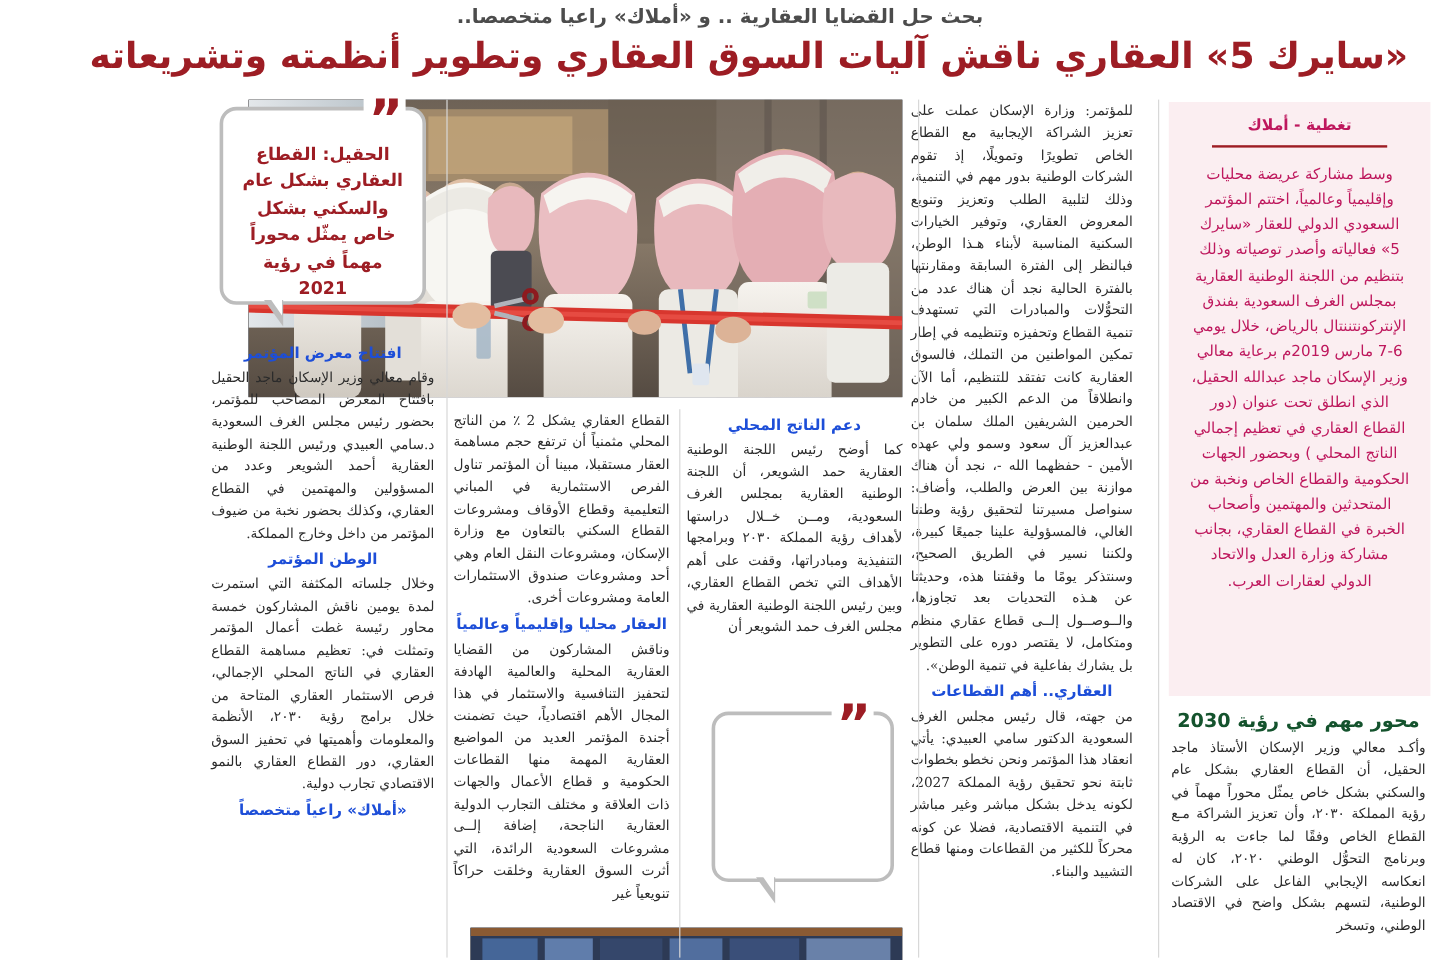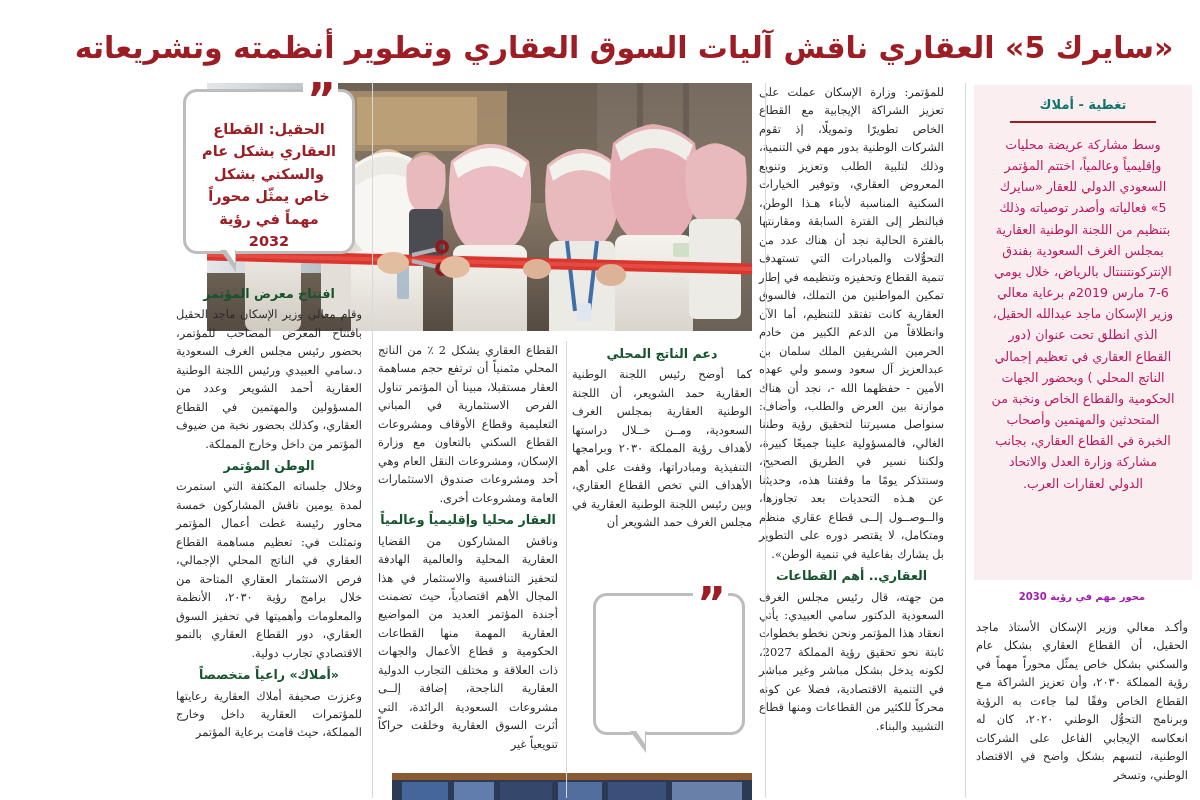--- a/index.html
+++ b/index.html
@@ -66,21 +66,21 @@
     line-height:1.62;
     color:#2b2b2b;
     text-align:justify;
     direction:rtl;
     margin:0 0 3px 0;
   }
   .bodytext.last{margin-bottom:0;}
   .subhead{
     font-size:12.6px;
     font-weight:bold;
-    color:#14532d;
+    color:#1d4ed8;
     text-align:center;
     direction:rtl;
     margin:5px 0 3px 0;
     line-height:1.3;
     font-family:"DejaVu Sans","Liberation Sans",sans-serif;
   }
 
   
   .quote-box{
     position:relative;
@@ -141,21 +141,21 @@
 
   
   .sidebar{
     position:absolute;
     background:#fbeef1;
     box-sizing:border-box;
     padding:12px 16px 14px 16px;
   }
   .sidebar .sb-label{
     text-align:center;
-    color:#0f766e;
+    color:#be185d;
     font-size:13px;
     font-weight:600;
     direction:rtl;
     margin-bottom:9px;
   }
   .sidebar .sb-rule{
     width:78%;
     height:2px;
     background:#9d1d24;
     margin:0 auto 11px auto;
@@ -167,39 +167,40 @@
     line-height:1.68;
     color:#be185d;
   }
   .sb-after{
     position:absolute;
     box-sizing:border-box;
     direction:rtl;
   }
   .sb-after .sb-head{
     text-align:center;
-    color:#a21caf;
-    font-weight:bold;
-    font-size:10px;
-    margin-bottom:16px;
+    color:#14532d;
+    font-weight:bold;
+    font-size:16px;
+    margin-bottom:4px;
     direction:rtl;
   }
 
   
   .vrule{
     position:absolute;
     width:1px;
     background:#d8d8d8;
   }
 </style>
 </head>
 <body>
 
 <div class="page">
 
+  <div class="kicker">بحث حل القضايا العقارية .. و «أملاك» راعيا متخصصا..</div>
   <div class="headline">«سايرك 5» العقاري ناقش آليات السوق العقاري وتطوير أنظمته وتشريعاته</div>
 
   <div class="body-area">
 
     <div class="sidebar" style="right:8px; top:2px; width:218px; height:495px;">
       <div class="sb-label">تغطية - أملاك</div>
       <div class="sb-rule"></div>
       <div class="sb-text">وسط مشاركة عريضة محليات وإقليمياً وعالمياً، اختتم المؤتمر السعودي الدولي للعقار «سايرك 5» فعالياته وأصدر توصياته وذلك بتنظيم من اللجنة الوطنية العقارية بمجلس الغرف السعودية بفندق الإنتركونتننتال بالرياض، خلال يومي 6-7 مارس 2019م برعاية معالي وزير الإسكان ماجد عبدالله الحقيل، الذي انطلق تحت عنوان (دور القطاع العقاري في تعظيم إجمالي الناتج المحلي ) وبحضور الجهات الحكومية والقطاع الخاص ونخبة من المتحدثين والمهتمين وأصحاب الخبرة في القطاع العقاري، بجانب مشاركة وزارة العدل والاتحاد الدولي لعقارات العرب.</div>
     </div>
 
@@ -351,27 +352,26 @@
     <div class="col" style="right:642px; top:258px; width:180px;">
       <div class="bodytext">القطاع العقاري يشكل 2 ٪ من الناتج المحلي مثمنياً أن ترتفع حجم مساهمة العقار مستقبلا، مبينا أن المؤتمر تناول الفرص الاستثمارية في المباني التعليمية وقطاع الأوقاف ومشروعات القطاع السكني بالتعاون مع وزارة الإسكان، ومشروعات النقل العام وهي أحد ومشروعات صندوق الاستثمارات العامة ومشروعات أخرى.</div>
       <div class="subhead">العقار محليا وإقليمياً وعالمياً</div>
       <div class="bodytext last">وناقش المشاركون من القضايا العقارية المحلية والعالمية الهادفة لتحفيز التنافسية والاستثمار في هذا المجال الأهم اقتصادياً، حيث تضمنت أجندة المؤتمر العديد من المواضيع العقارية المهمة منها القطاعات الحكومية و قطاع الأعمال والجهات ذات العلاقة و مختلف التجارب الدولية العقارية الناجحة، إضافة إلــى مشروعات السعودية الرائدة، التي أثرت السوق العقارية وخلقت حراكاً تنويعياً غير</div>
     </div>
 
     <div class="vrule" style="right:827px; top:0px; height:715px;"></div>
 
     <div class="quote-box" style="position:absolute; right:845px; top:6px; width:172px; height:165px;">
       <div class="qmarks">”</div>
-      <div class="qtext">الحقيل: القطاع العقاري بشكل عام والسكني بشكل خاص يمثّل محوراً مهماً في رؤية 2032</div>
+      <div class="qtext">الحقيل: القطاع العقاري بشكل عام والسكني بشكل خاص يمثّل محوراً مهماً في رؤية 2021</div>
       <div class="tail"></div>
     </div>
 
     <div class="col" style="right:838px; top:198px; width:186px;">
       <div class="subhead">افتتاح معرض المؤتمر</div>
       <div class="bodytext">وقام معالي وزير الإسكان ماجد الحقيل بافتتاح المعرض المصاحب للمؤتمر، بحضور رئيس مجلس الغرف السعودية د.سامي العبيدي ورئيس اللجنة الوطنية العقارية أحمد الشويعر وعدد من المسؤولين والمهتمين في القطاع العقاري، وكذلك بحضور نخبة من ضيوف المؤتمر من داخل وخارج المملكة.</div>
       <div class="subhead">الوطن المؤتمر</div>
       <div class="bodytext">وخلال جلساته المكثفة التي استمرت لمدة يومين ناقش المشاركون خمسة محاور رئيسة غطت أعمال المؤتمر وتمثلت في: تعظيم مساهمة القطاع العقاري في الناتج المحلي الإجمالي، فرص الاستثمار العقاري المتاحة من خلال برامج رؤية ٢٠٣٠، الأنظمة والمعلومات وأهميتها في تحفيز السوق العقاري، دور القطاع العقاري بالنمو الاقتصادي تجارب دولية.</div>
       <div class="subhead">«أملاك» راعياً متخصصاً</div>
-      <div class="bodytext last">وعززت صحيفة أملاك العقارية رعايتها للمؤتمرات العقارية داخل وخارج المملكة، حيث قامت برعاية المؤتمر</div>
     </div>
 
   </div>
 </div>
 
 </body></html>

